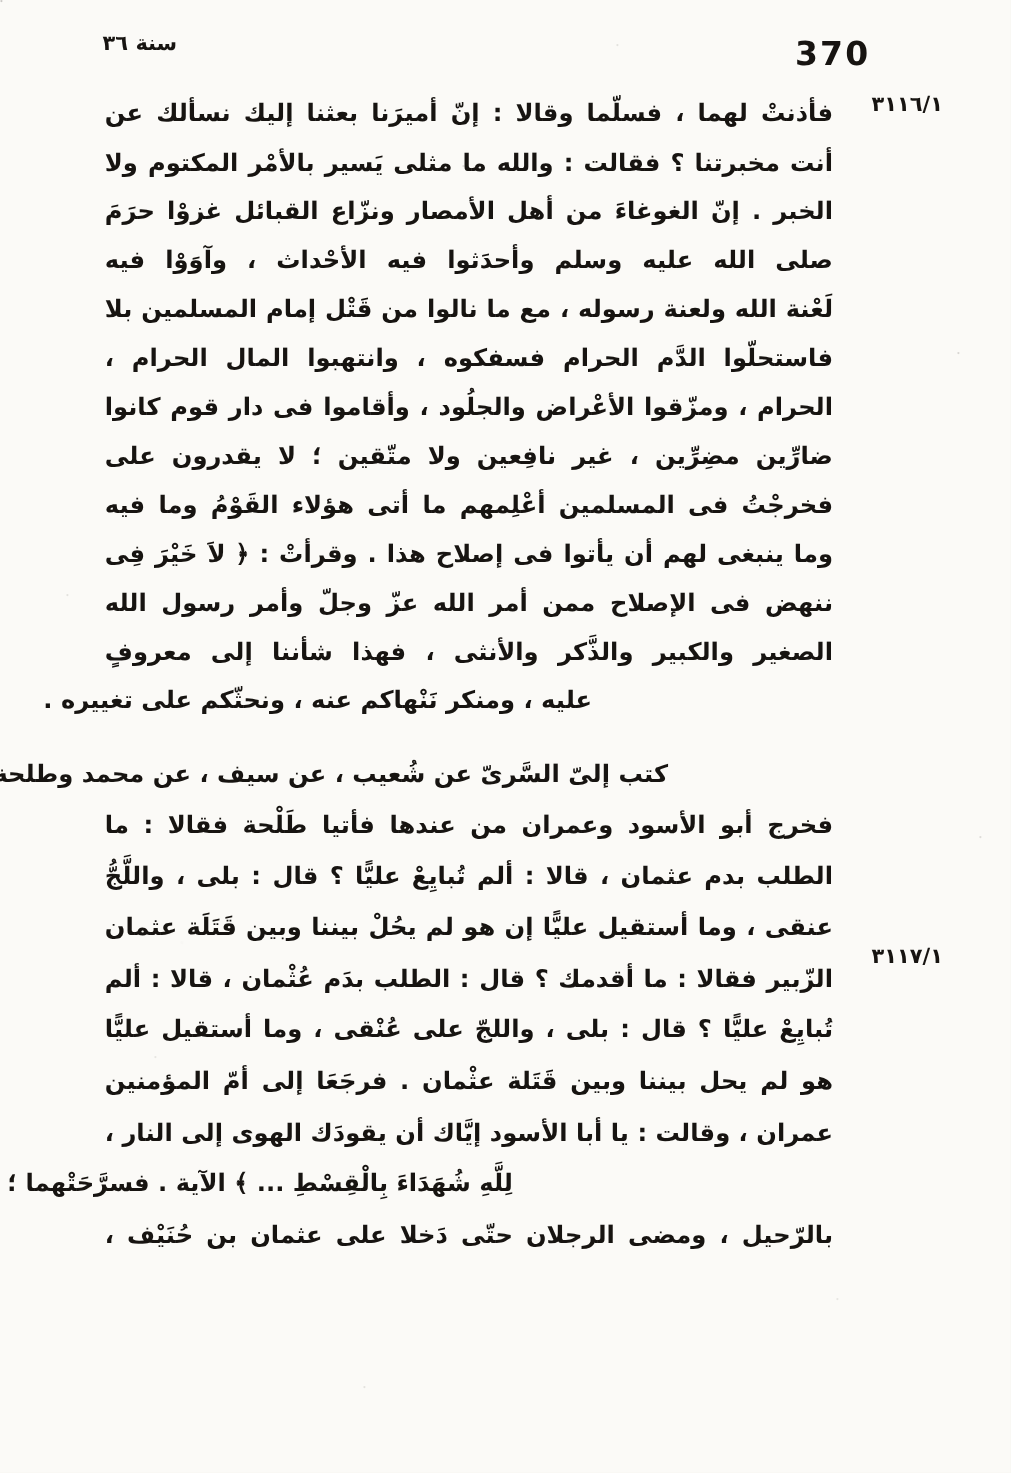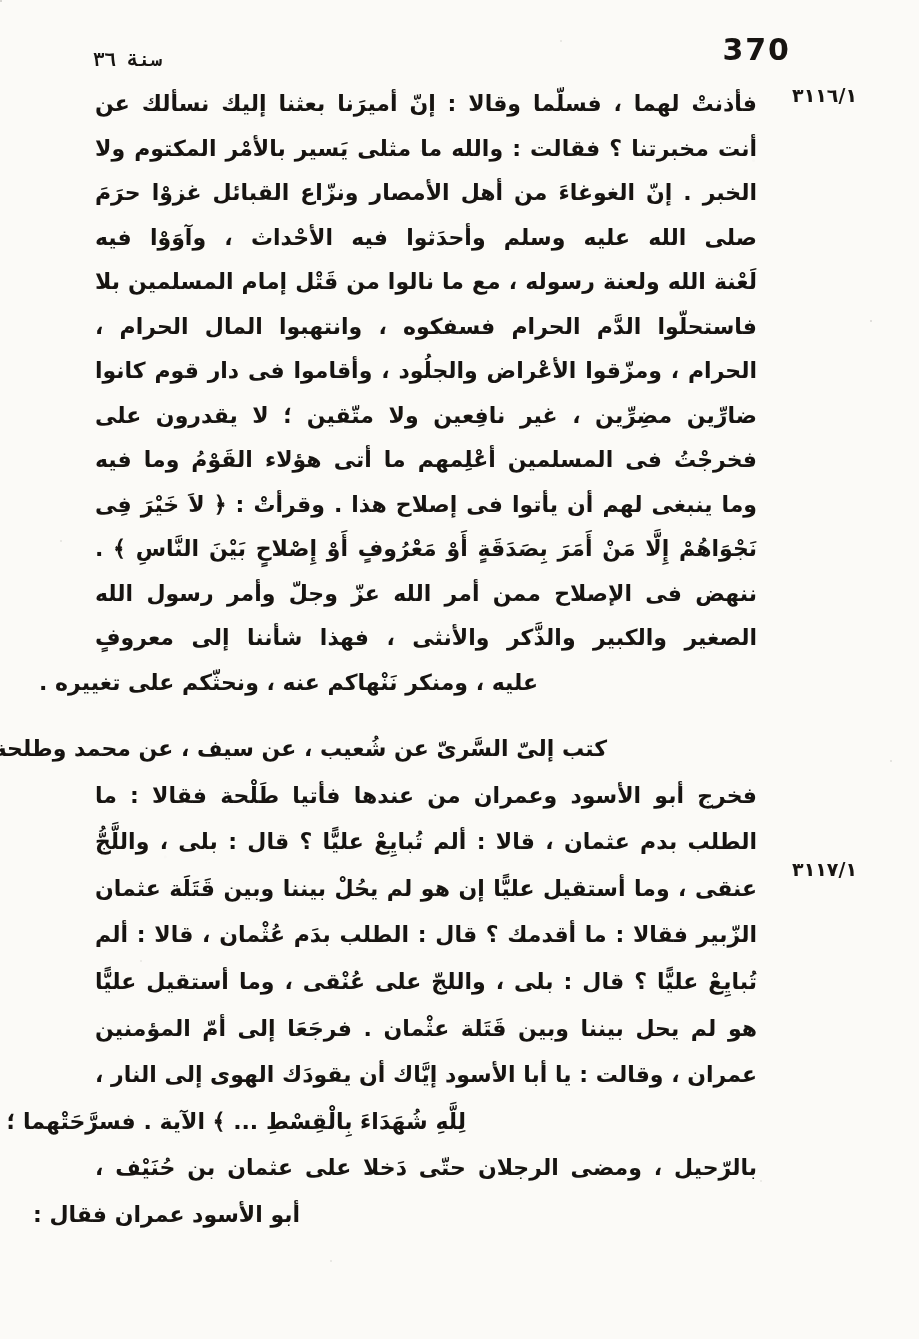--- a/index.html
+++ b/index.html
@@ -14,22 +14,22 @@
     color:#171411;
     font-family:"DejaVu Sans", sans-serif;
     direction:rtl;
     overflow:hidden;
   }
   .page-number{
     position:absolute;top:32px;right:128px;
     font-size:30px;font-weight:bold;letter-spacing:2px;
   }
   .year-label{
-    position:absolute;top:48px;left:93px;
-    font-size:19px;font-weight:bold;font-family:Liberation Mono, monospace;
+    position:absolute;top:28px;left:93px;
+    font-size:19px;font-weight:bold;
   }
   .margin-ref{
     position:absolute;right:62px;
     font-size:19px;font-weight:bold;
     white-space:nowrap;
   }
   .margin-ref.first{top:84px;margin-left:23px;}
   .margin-ref.second{top:858px;}
   .text-block{
     position:absolute;top:82px;right:162px;width:662px;
@@ -78,33 +78,31 @@
       <div class="ln just">فأذنتْ لهما ، فسلّما وقالا : إنّ أميرَنا بعثنا إليك نسألك عن مَسَيرك ، فهل</div>
       <div class="ln just">أنت مخبرتنا ؟ فقالت : والله ما مثلى يَسير بالأمْر المكتوم ولا يغطّى لبنيه</div>
       <div class="ln just">الخبر .  إنّ الغوغاءَ من أهل الأمصار ونزّاع القبائل غزوْا حرَمَ رسول الله</div>
       <div class="ln just">صلى الله عليه وسلم وأحدَثوا فيه الأحْداث ، وآوَوْا فيه المحدثين ، واستوجبوا فيه</div>
       <div class="ln just">لَعْنة الله ولعنة رسوله ، مع ما نالوا من قَتْل إمام المسلمين بلا تِرَة ولا عُذْر ،</div>
       <div class="ln just">فاستحلّوا الدَّم الحرام فسفكوه ، وانتهبوا المال الحرام ، وأحلّوا البلد الحرام ، والشهر</div>
       <div class="ln just">الحرام ، ومزّقوا الأعْراض والجلُود ، وأقاموا فى دار قوم كانوا كارهين لمقَامهم</div>
       <div class="ln just">ضارِّين مضِرِّين ، غير نافِعين ولا متّقين ؛ لا يقدرون على امتناع ولا يأمَنون ،</div>
       <div class="ln just">فخرجْتُ فى المسلمين أعْلِمهم ما أتى هؤلاء القَوْمُ وما فيه الناس وراءَنا ،</div>
       <div class="ln just">وما ينبغى لهم أن يأتوا فى إصلاح هذا . وقرأتْ : ﴿ لاَ خَيْرَ فِى كَثِيرٍ مِنْ</div>
-      <div class="ln just">نَجْوَاهُمْ إِلَّا مَنْ أَمَرَ بِصَدَقَةٍ أَوْ مَعْرُوفٍ أَوْ إِصْلاحٍ بَيْنَ النَّاسِ ﴾ .</div>
       <div class="ln just">ننهض فى الإصلاح ممن أمر الله عزّ وجلّ وأمر رسول الله صلى الله عليه وسلم ؛</div>
       <div class="ln just">الصغير والكبير والذَّكر والأنثى ، فهذا شأننا إلى معروفٍ نأمرُكم به ، ونحضّكم</div>
       <div class="ln ind-219">عليه ، ومنكر نَنْهاكم عنه ، ونحثّكم على تغييره .</div>
     </div>
 
     <div class="p2">
       <div class="ln ind-150">كتب إلىّ السَّرىّ عن شُعيب ، عن سيف ، عن محمد وطلحة ، قالا :</div>
       <div class="ln just">فخرج أبو الأسود وعمران من عندها فأتيا طَلْحة فقالا : ما أقْدَمَك ؟ قال :</div>
       <div class="ln just">الطلب بدم عثمان ،  قالا :  ألم تُبايِعْ عليًّا ؟ قال :  بلى ، واللَّجُّ على</div>
       <div class="ln just">عنقى ، وما أستقيل عليًّا إن هو لم يحُلْ بيننا وبين قَتَلَة عثمان ، ثمّ أتيا</div>
       <div class="ln just">الزّبير فقالا :  ما أقدمك ؟  قال :  الطلب بدَم عُثْمان ، قالا :  ألم</div>
       <div class="ln just">تُبايِعْ عليًّا ؟  قال :  بلى ، واللجّ على عُنْقى ،  وما أستقيل عليًّا إن</div>
       <div class="ln just">هو لم يحل بيننا وبين قَتَلة عثْمان . فرجَعَا إلى أمّ المؤمنين فودّعاها فودّعت</div>
       <div class="ln just">عمران ، وقالت : يا أبا الأسود إيَّاك أن يقودَك الهوى إلى النار ، ﴿ كُونُوا قَوَّامِينَ</div>
       <div class="ln ind-291">لِلَّهِ شُهَدَاءَ بِالْقِسْطِ ... ﴾  الآية .  فسرَّحَتْهما ؛  ونادى مُناديها</div>
       <div class="ln just">بالرّحيل ، ومضى الرجلان حتّى دَخلا على عثمان بن حُنَيْف ، فبدر</div>
-      <div class="ln ind-457">أبو الأسود عمران فقال :</div>
     </div>
   </div>
 </div>
 
 </body></html>

